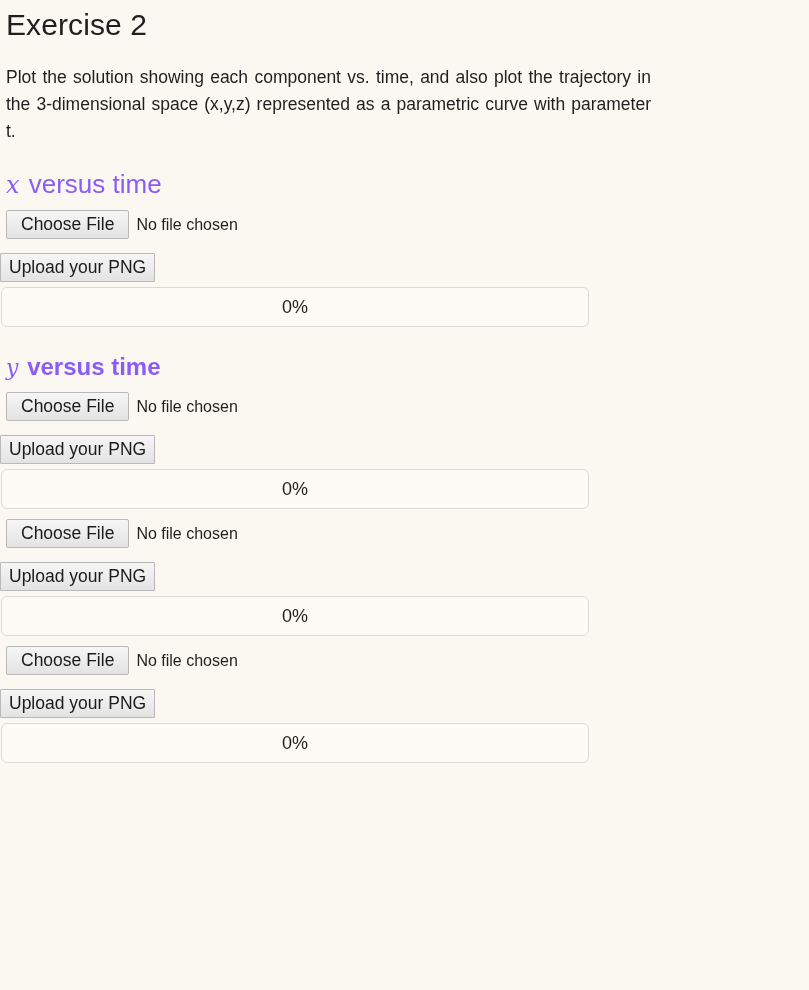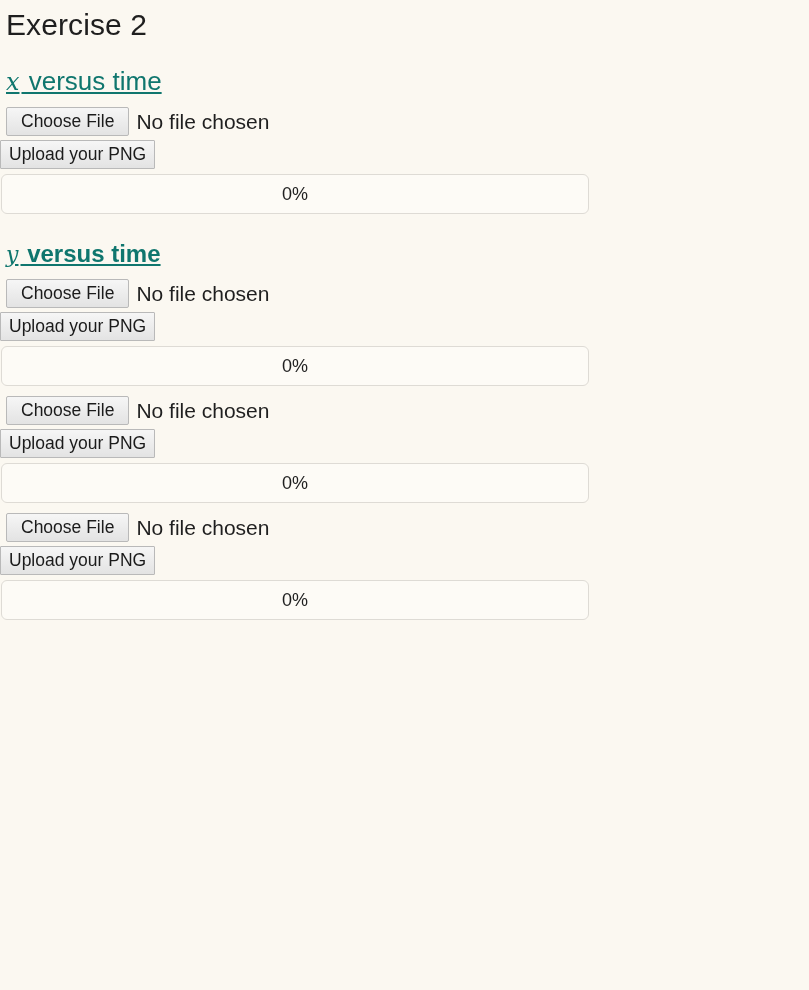--- a/index.html
+++ b/index.html
@@ -40,22 +40,21 @@
     margin: 0;
     padding-top: 22px;
     padding-right: 6px;
     color: #1f1f1f;
     hyphens: none;
   }
 
   
   .sec-head {
     margin: 0;
-    color: #0f766e;
-    text-decoration: underline;
+    color: #8b5cf6;
   }
   .sec-head.lvl2 {
     font-size: 26px;
     font-weight: 400;
     line-height: 30px;
     padding-top: 24px;
   }
   .sec-head.lvl3 {
     font-size: 24px;
     font-weight: 700;
@@ -90,32 +89,32 @@
     color: #1b1b1b;
     background: linear-gradient(#f6f6f6, #e3e3e3);
     border: 1px solid #b9b9b9;
     border-radius: 2px;
     box-sizing: border-box;
     cursor: default;
     white-space: nowrap;
   }
   .file-status {
     padding-left: 7px;
-    font-size: 21px;
+    font-size: 16px;
     color: #1f1f1f;
     white-space: nowrap;
   }
 
   
   .upload-btn {
     display: inline-flex;
     align-items: center;
     justify-content: center;
     height: 29px;
-    margin-top: 4px;
+    margin-top: 14px;
     margin-left: -6px;
     padding: 0 8px;
     font-family: "Liberation Sans", sans-serif;
     font-size: 17.5px;
     line-height: 1;
     color: #1b1b1b;
     background: linear-gradient(#f6f6f6, #e3e3e3);
     border: 1px solid #b9b9b9;
     border-radius: 1px;
     box-sizing: border-box;
@@ -160,20 +159,21 @@
 
   .section { }
 </style>
 </head>
 <body>
 
 <div class="page">
 
   <h1 class="ex-title">Exercise 2</h1>
 
+  <p class="intro">Plot the solution showing each component vs. time, and also plot the trajectory in the 3-dimensional space (x,y,z) represented as a parametric curve with parameter t.</p>
 
   <div class="section">
     <h2 class="sec-head lvl2"><span class="mathvar">x</span><span> versus time</span></h2>
     <div class="file-row">
       <button class="choose-btn">Choose File</button>
       <span class="file-status">No file chosen</span>
     </div>
     <button class="upload-btn">Upload your PNG</button>
     <div class="progress">
       <div class="progress-fill" style="width: 0%;"></div>

